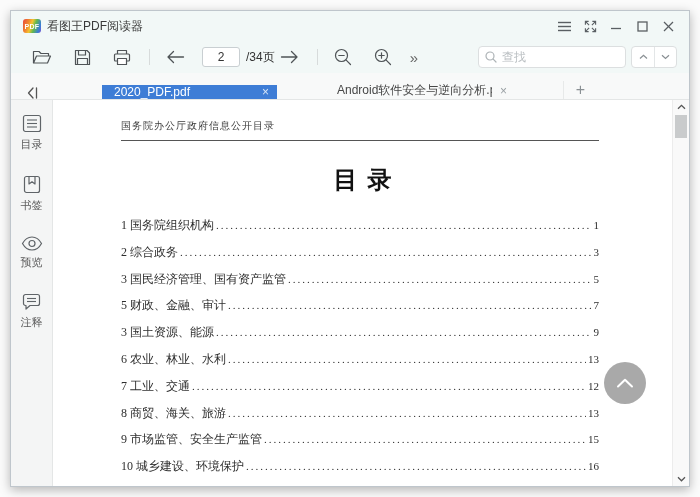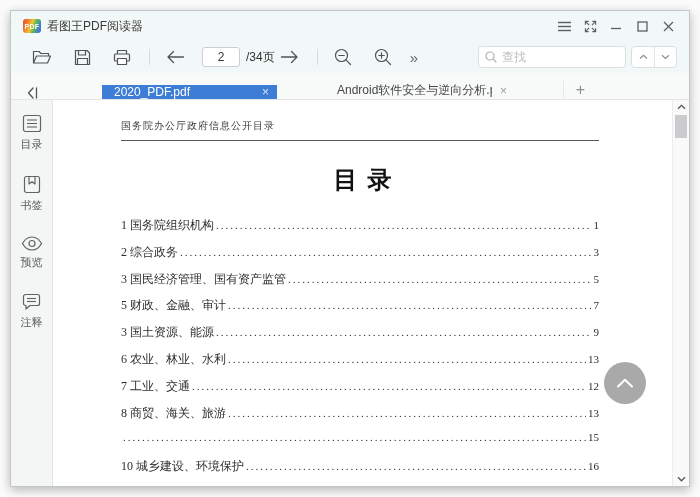--- a/index.html
+++ b/index.html
@@ -302,20 +302,21 @@
             <span class="toc-page">12</span>
           </div>
 
           <div class="toc-row">
             <span class="toc-label">8 商贸、海关、旅游</span>
             <span class="dots">........................................................................................................................................................................................................</span>
             <span class="toc-page">13</span>
           </div>
 
           <div class="toc-row">
+            <span class="toc-label">9 市场监管、安全生产监管</span>
             <span class="dots">........................................................................................................................................................................................................</span>
             <span class="toc-page">15</span>
           </div>
 
           <div class="toc-row">
             <span class="toc-label">10 城乡建设、环境保护</span>
             <span class="dots">........................................................................................................................................................................................................</span>
             <span class="toc-page">16</span>
           </div>
 

